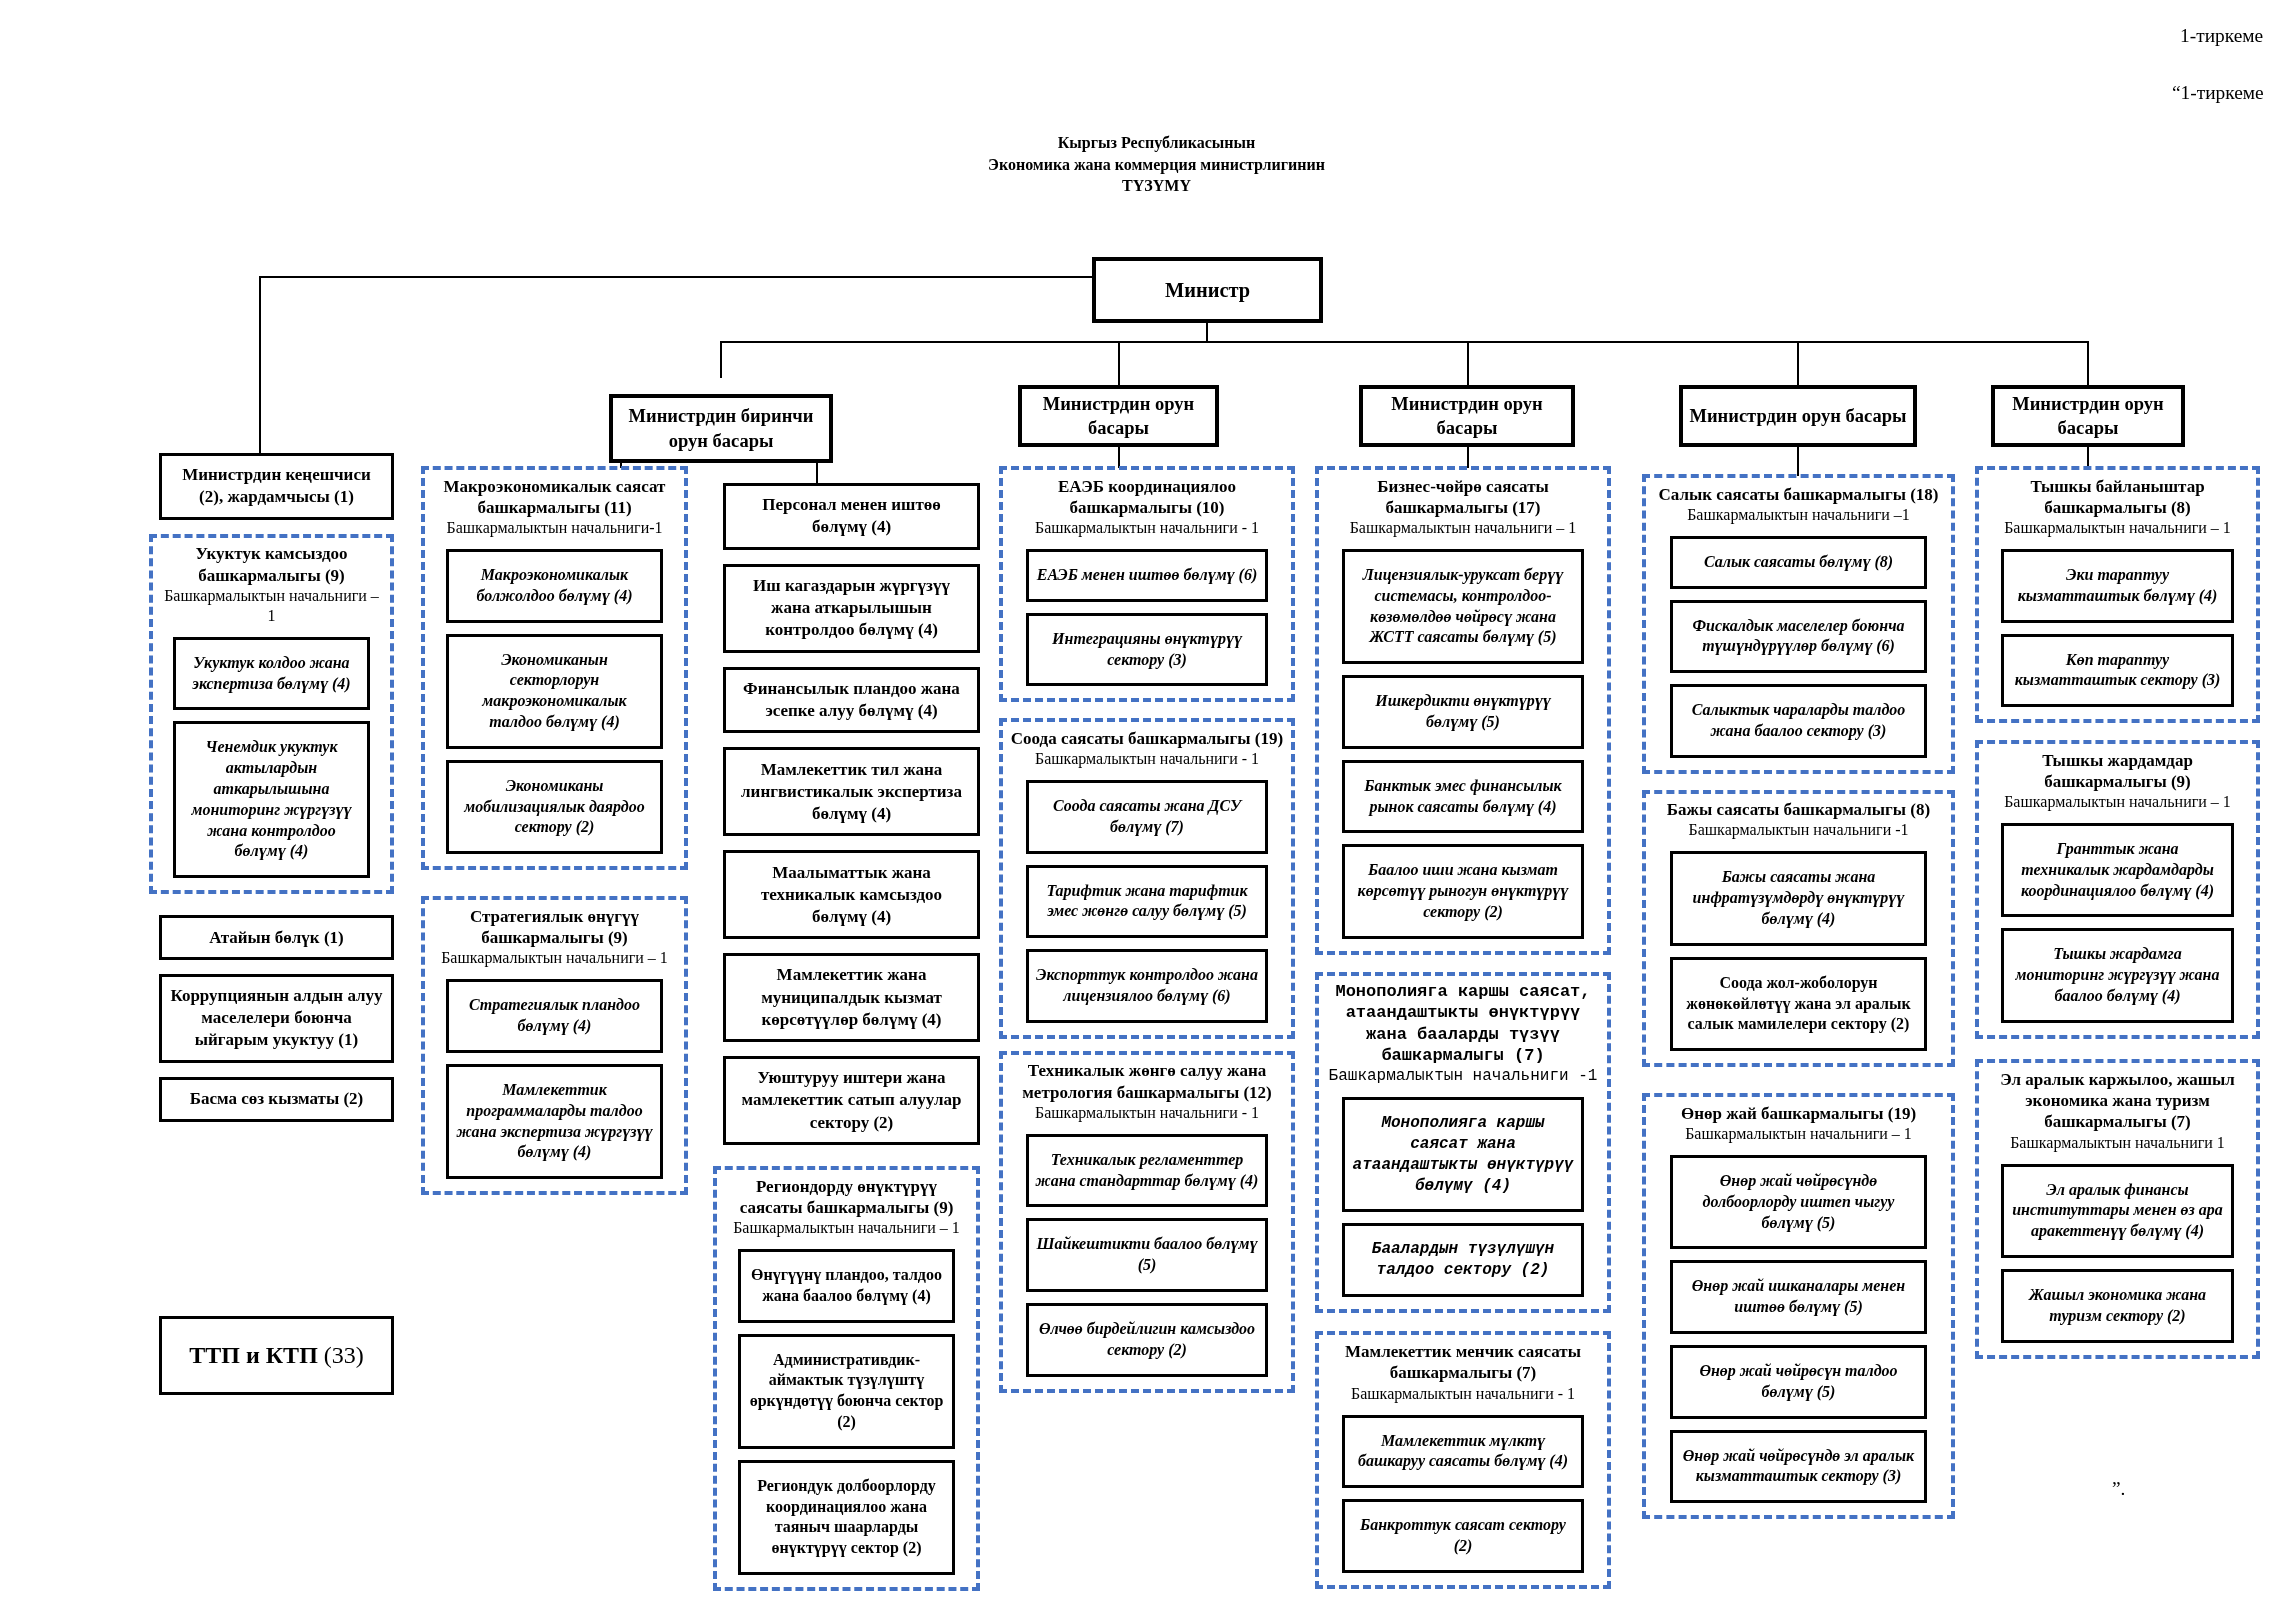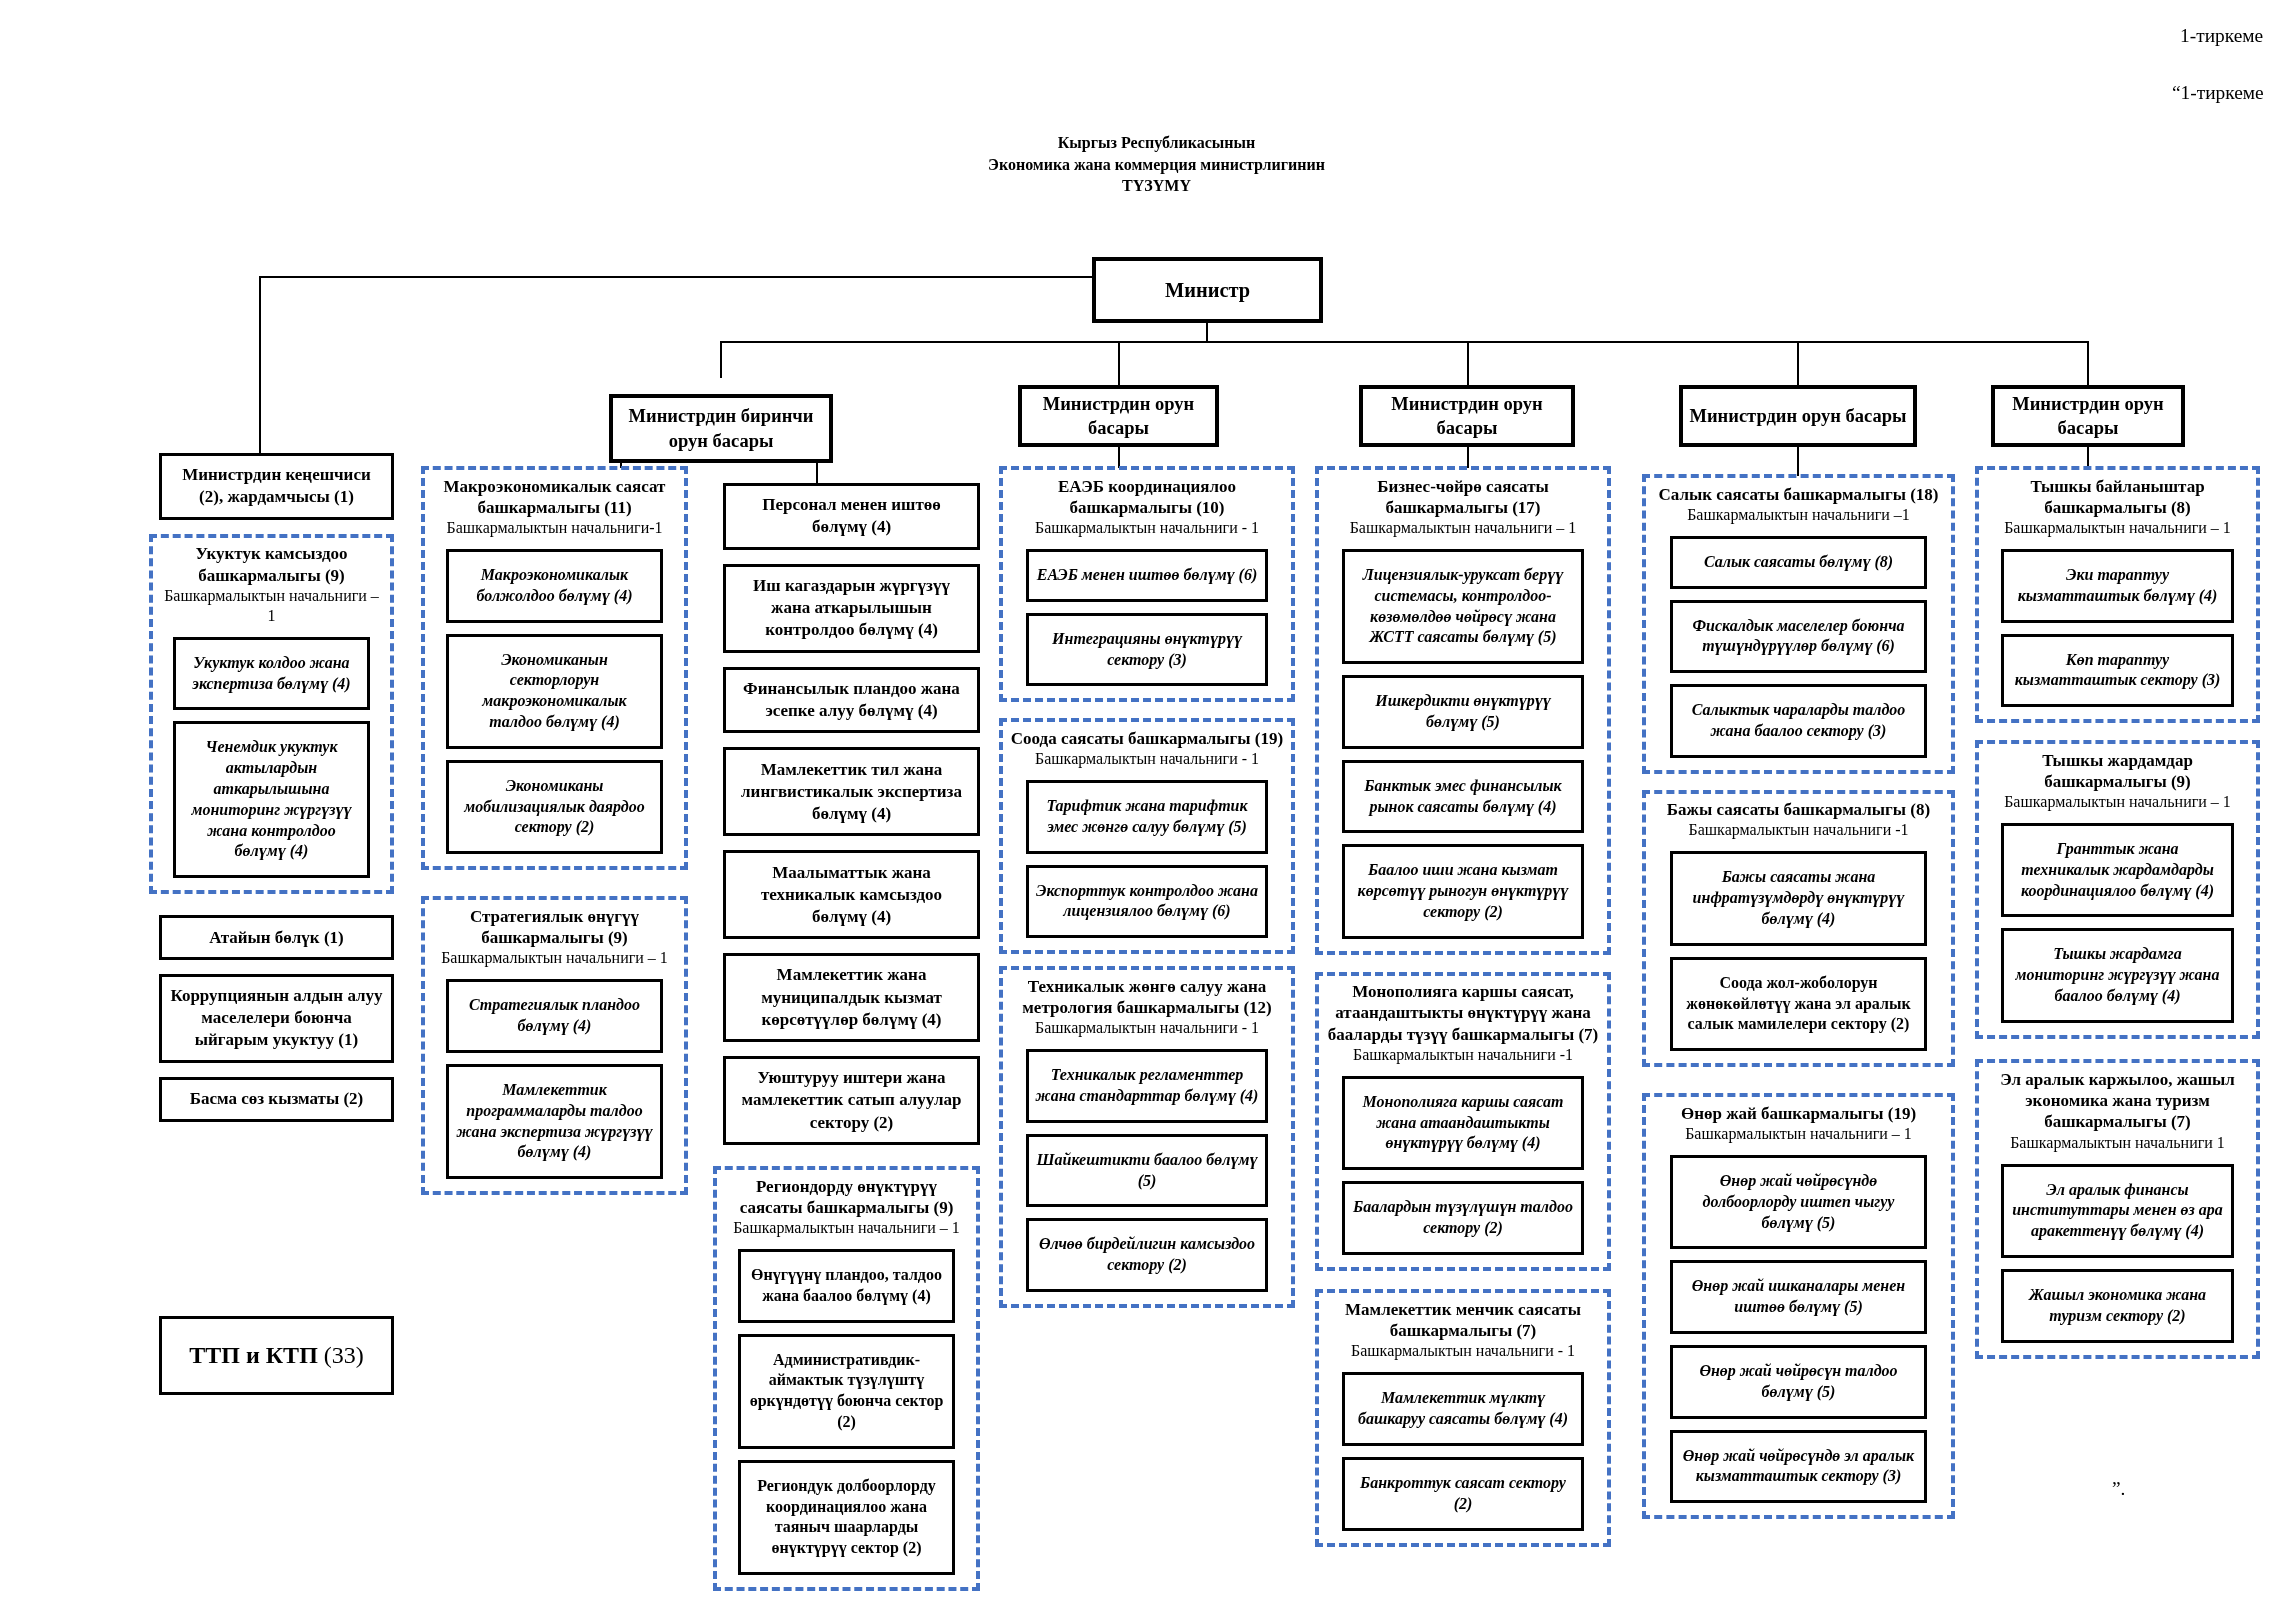--- a/index.html
+++ b/index.html
@@ -129,20 +129,21 @@
   <div class="col" style="left:999px;top:466px;width:296px;">
     <div class="group" style="margin-bottom:15.7px;">
       <div class="gtitle">ЕАЭБ координациялоо башкармалыгы (10)</div>
       <div class="ghead">Башкармалыктын начальниги - 1</div>
       <div class="unit">ЕАЭБ менен иштөө бөлүмү (6)</div>
       <div class="unit">Интеграцияны өнүктүрүү сектору (3)</div>
     </div>
     <div class="group" style="margin-bottom:12px;">
       <div class="gtitle">Соода саясаты башкармалыгы (19)</div>
       <div class="ghead">Башкармалыктын начальниги - 1</div>
+      <div class="unit">Соода саясаты жана ДСУ бөлүмү (7)</div>
       <div class="unit">Тарифтик жана тарифтик эмес жөнгө салуу бөлүмү (5)</div>
       <div class="unit">Экспорттук контролдоо жана лицензиялоо бөлүмү (6)</div>
     </div>
     <div class="group">
       <div class="gtitle">Техникалык жөнгө салуу жана метрология башкармалыгы (12)</div>
       <div class="ghead">Башкармалыктын начальниги - 1</div>
       <div class="unit">Техникалык регламенттер жана стандарттар бөлүмү (4)</div>
       <div class="unit">Шайкештикти баалоо бөлүмү (5)</div>
       <div class="unit">Өлчөө бирдейлигин камсыздоо сектору (2)</div>
     </div>
@@ -150,21 +151,21 @@
 
   <div class="col" style="left:1315px;top:466px;width:296px;">
     <div class="group" style="margin-bottom:16.7px;">
       <div class="gtitle">Бизнес-чөйрө саясаты башкармалыгы (17)</div>
       <div class="ghead">Башкармалыктын начальниги – 1</div>
       <div class="unit">Лицензиялык-уруксат берүү системасы, контролдоо-көзөмөлдөө чөйрөсү жана ЖСТТ саясаты бөлүмү (5)</div>
       <div class="unit">Ишкердикти өнүктүрүү бөлүмү (5)</div>
       <div class="unit">Банктык эмес финансылык рынок саясаты бөлүмү (4)</div>
       <div class="unit">Баалоо иши жана кызмат көрсөтүү рыногун өнүктүрүү сектору (2)</div>
     </div>
-    <div class="group" style="margin-bottom:18.5px;">
+    <div class="group" style="margin-bottom:18.5px;font-family:Liberation Mono, monospace;">
       <div class="gtitle">Монополияга каршы саясат, атаандаштыкты өнүктүрүү жана бааларды түзүү башкармалыгы (7)</div>
       <div class="ghead">Башкармалыктын начальниги -1</div>
       <div class="unit">Монополияга каршы саясат жана атаандаштыкты өнүктүрүү бөлүмү (4)</div>
       <div class="unit">Баалардын түзүлүшүн талдоо сектору (2)</div>
     </div>
     <div class="group">
       <div class="gtitle">Мамлекеттик менчик саясаты башкармалыгы (7)</div>
       <div class="ghead">Башкармалыктын начальниги - 1</div>
       <div class="unit">Мамлекеттик мүлктү башкаруу саясаты бөлүмү (4)</div>
       <div class="unit">Банкроттук саясат сектору (2)</div>

